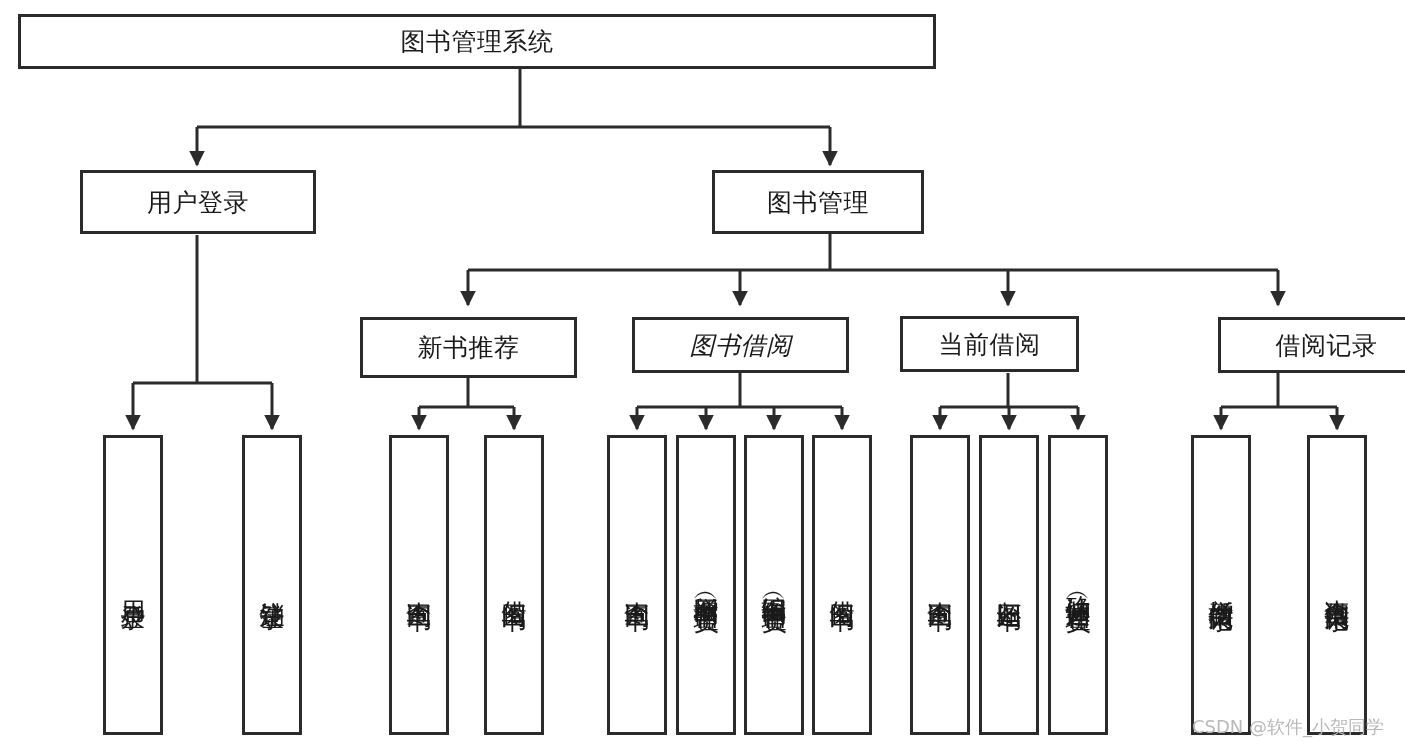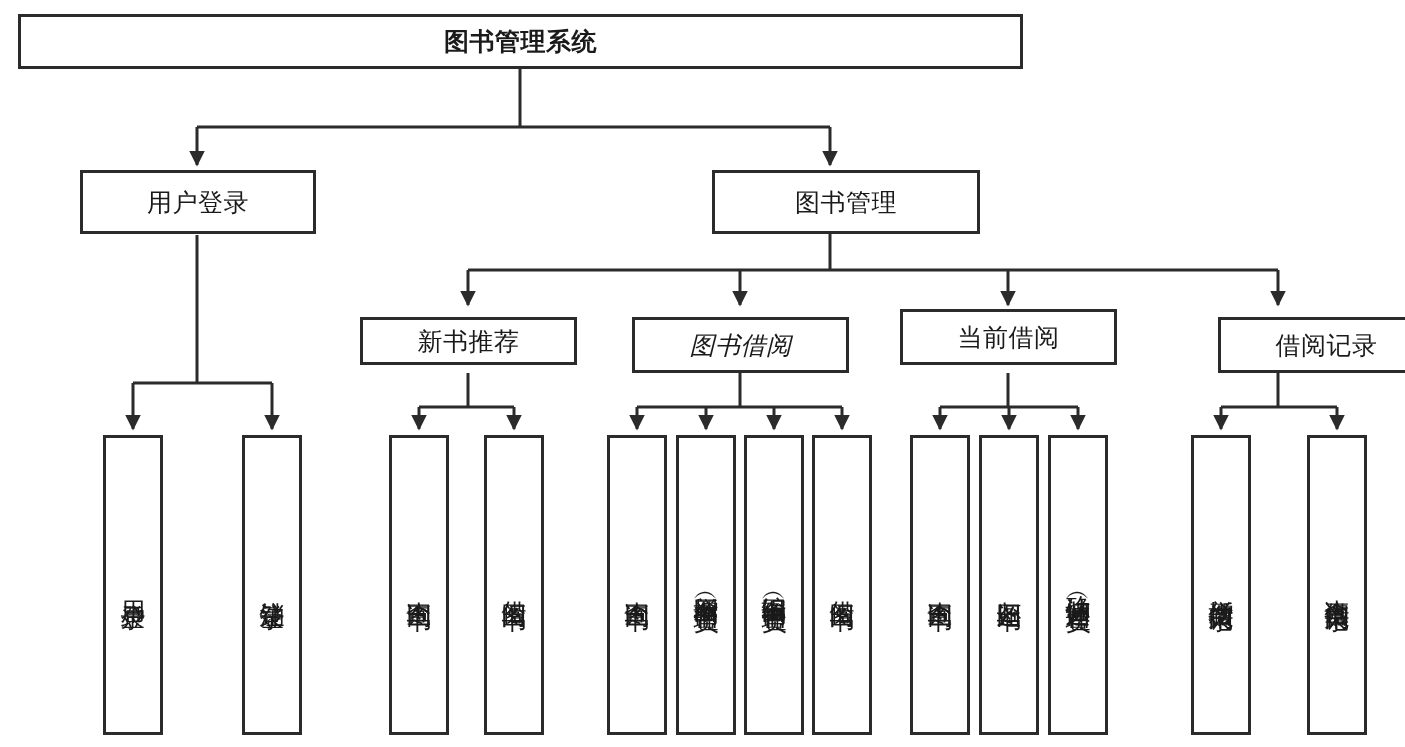--- a/index.html
+++ b/index.html
@@ -124,38 +124,38 @@
       <path d="M 1009 407 L 1009 429" marker-end="url(#arrow)"></path>
       <path d="M 1078 407 L 1078 429" marker-end="url(#arrow)"></path>
 
       <path d="M 1278 373 L 1278 407"></path>
       <path d="M 1221 407 L 1337 407"></path>
       <path d="M 1221 407 L 1221 429" marker-end="url(#arrow)"></path>
       <path d="M 1337 407 L 1337 429" marker-end="url(#arrow)"></path>
     </g>
   </svg>
 
-  <div class="node root horiz" style="left:18px; top:14px; width:1005px; height:55px;font-weight:bold;">
+  <div class="node root horiz" style="left:18px; top:14px; width:918px; height:55px;">
     <span class="node-label">图书管理系统</span>
   </div>
 
   <div class="node horiz" style="left:80px; top:170px; width:236px; height:64px;">
     <span class="node-label">用户登录</span>
   </div>
-  <div class="node horiz" style="left:712px; top:170px; width:268px; height:64px;">
+  <div class="node horiz" style="left:712px; top:170px; width:212px; height:64px;">
     <span class="node-label">图书管理</span>
   </div>
 
-  <div class="node horiz" style="left:360px; top:317px; width:217px; height:48px;">
+  <div class="node horiz" style="left:360px; top:317px; width:217px; height:61px;">
     <span class="node-label">新书推荐</span>
   </div>
   <div class="node horiz" style="left:632px; top:317px; width:217px; height:56px;font-style:italic;">
     <span class="node-label">图书借阅</span>
   </div>
-  <div class="node horiz" style="left:900px; top:309px; width:217px; height:56px;">
+  <div class="node horiz" style="left:900px; top:316px; width:179px; height:56px;">
     <span class="node-label">当前借阅</span>
   </div>
   <div class="node horiz" style="left:1170px; top:317px; width:217px; height:56px;margin-left:48px;">
     <span class="node-label">借阅记录</span>
   </div>
 
   <div class="node vert" style="left:103px; top:435px; width:60px; height:300px;">
     <span class="node-label">用户登录</span>
   </div>
   <div class="node vert" style="left:242px; top:435px; width:60px; height:300px;">
@@ -192,14 +192,15 @@
     <span class="node-label">确认归还（管理员）</span>
   </div>
 
   <div class="node vert" style="left:1191px; top:435px; width:60px; height:300px;">
     <span class="node-label">新增借阅记录</span>
   </div>
   <div class="node vert" style="left:1307px; top:435px; width:60px; height:300px;">
     <span class="node-label">查询借阅记录</span>
   </div>
 
+  <div class="watermark" style="left:1192px; top:715px;">CSDN @软件_小贺同学</div>
 
 </div>
 
 </body></html>

